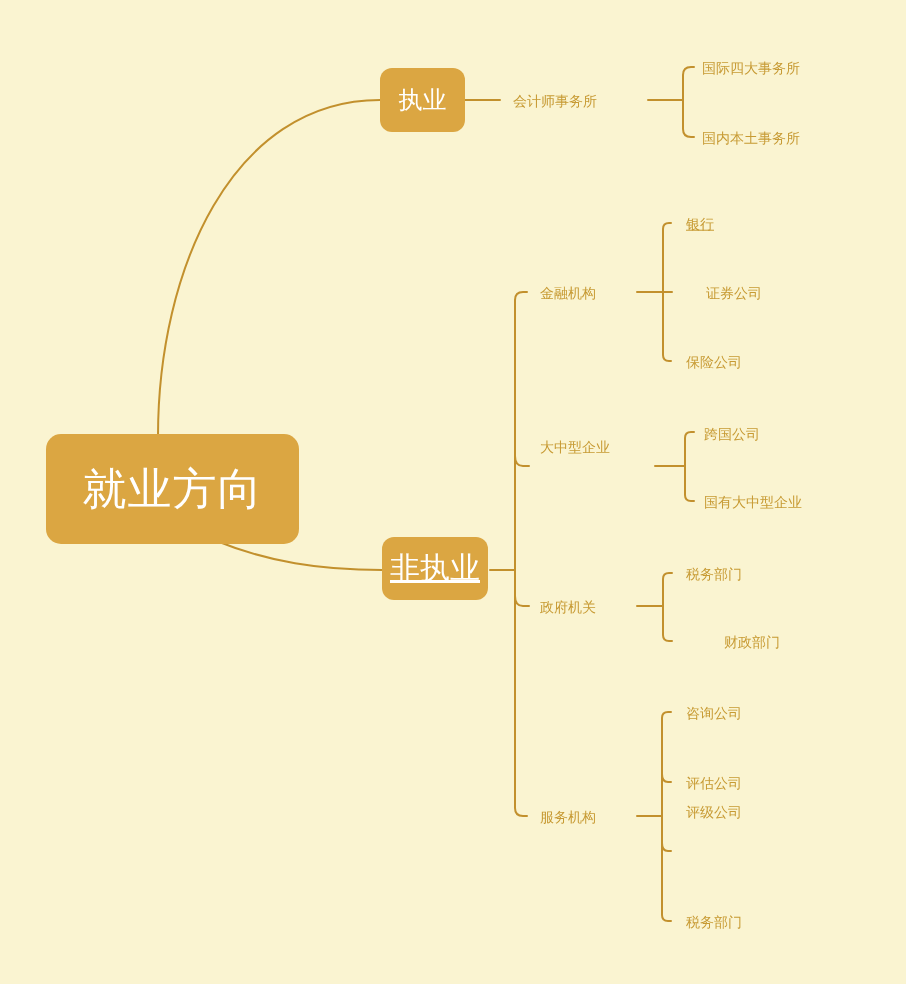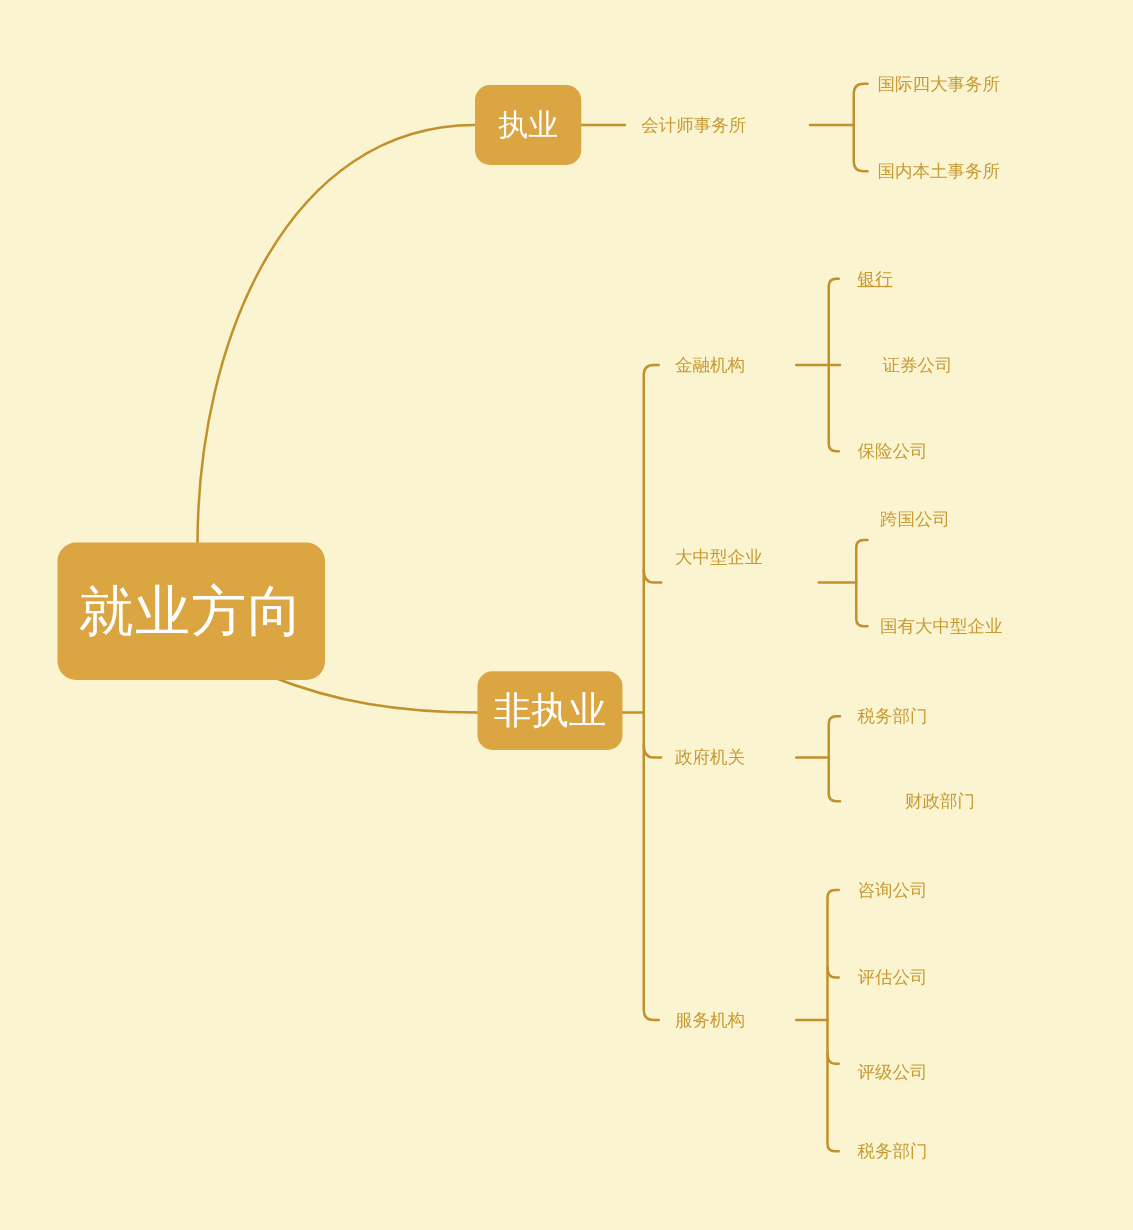--- a/index.html
+++ b/index.html
@@ -13,25 +13,25 @@
   svg.connectors{position:absolute;left:0;top:0;}
   .node-box{
     position:absolute;
     background:#DBA642;
     border-radius:12px;
     color:#FFFFFF;
     display:flex;align-items:center;justify-content:center;
     box-sizing:border-box;
   }
   .root-box{
-    left:46px;top:434px;width:214px;height:110px;
+    left:46px;top:434px;width:253px;height:110px;
     font-size:44px;border-radius:15px;letter-spacing:1px;
   }
   .branch-box-1{left:380px;top:68px;width:85px;height:64px;font-size:24px;text-align:right;}
-  .branch-box-2{left:382px;top:537px;width:116px;height:63px;font-size:30px;}
+  .branch-box-2{left:382px;top:537px;width:106px;height:63px;font-size:30px;text-decoration:underline;}
   .label{
     position:absolute;
     color:#C79A33;
     font-size:14px;
     white-space:nowrap;
     transform:translateY(-52%);
     line-height:1;
   }
 </style>
 </head>
@@ -80,24 +80,24 @@
   <div class="label" style="left:540px;top:607px;">政府机关</div>
   <div class="label" style="left:540px;top:817px;">服务机构</div>
 
   <div class="label" style="left:702px;top:68px;">国际四大事务所</div>
   <div class="label" style="left:702px;top:138px;">国内本土事务所</div>
 
   <div class="label" style="left:686px;top:224px;text-decoration:underline;">银行</div>
   <div class="label" style="left:686px;top:293px;margin-left:20px;">证券公司</div>
   <div class="label" style="left:686px;top:362px;text-align:right;">保险公司</div>
 
-  <div class="label" style="left:704px;top:416px;">跨国公司</div>
+  <div class="label" style="left:704px;top:434px;">跨国公司</div>
   <div class="label" style="left:704px;top:502px;">国有大中型企业</div>
 
   <div class="label" style="left:686px;top:574px;">税务部门</div>
   <div class="label" style="left:686px;top:642px;margin-left:38px;">财政部门</div>
 
   <div class="label" style="left:686px;top:713px;">咨询公司</div>
   <div class="label" style="left:686px;top:783px;">评估公司</div>
-  <div class="label" style="left:686px;top:859px;">评级公司</div>
+  <div class="label" style="left:686px;top:812px;">评级公司</div>
   <div class="label" style="left:686px;top:922px;">税务部门</div>
 
 </div>
 
 </body></html>

